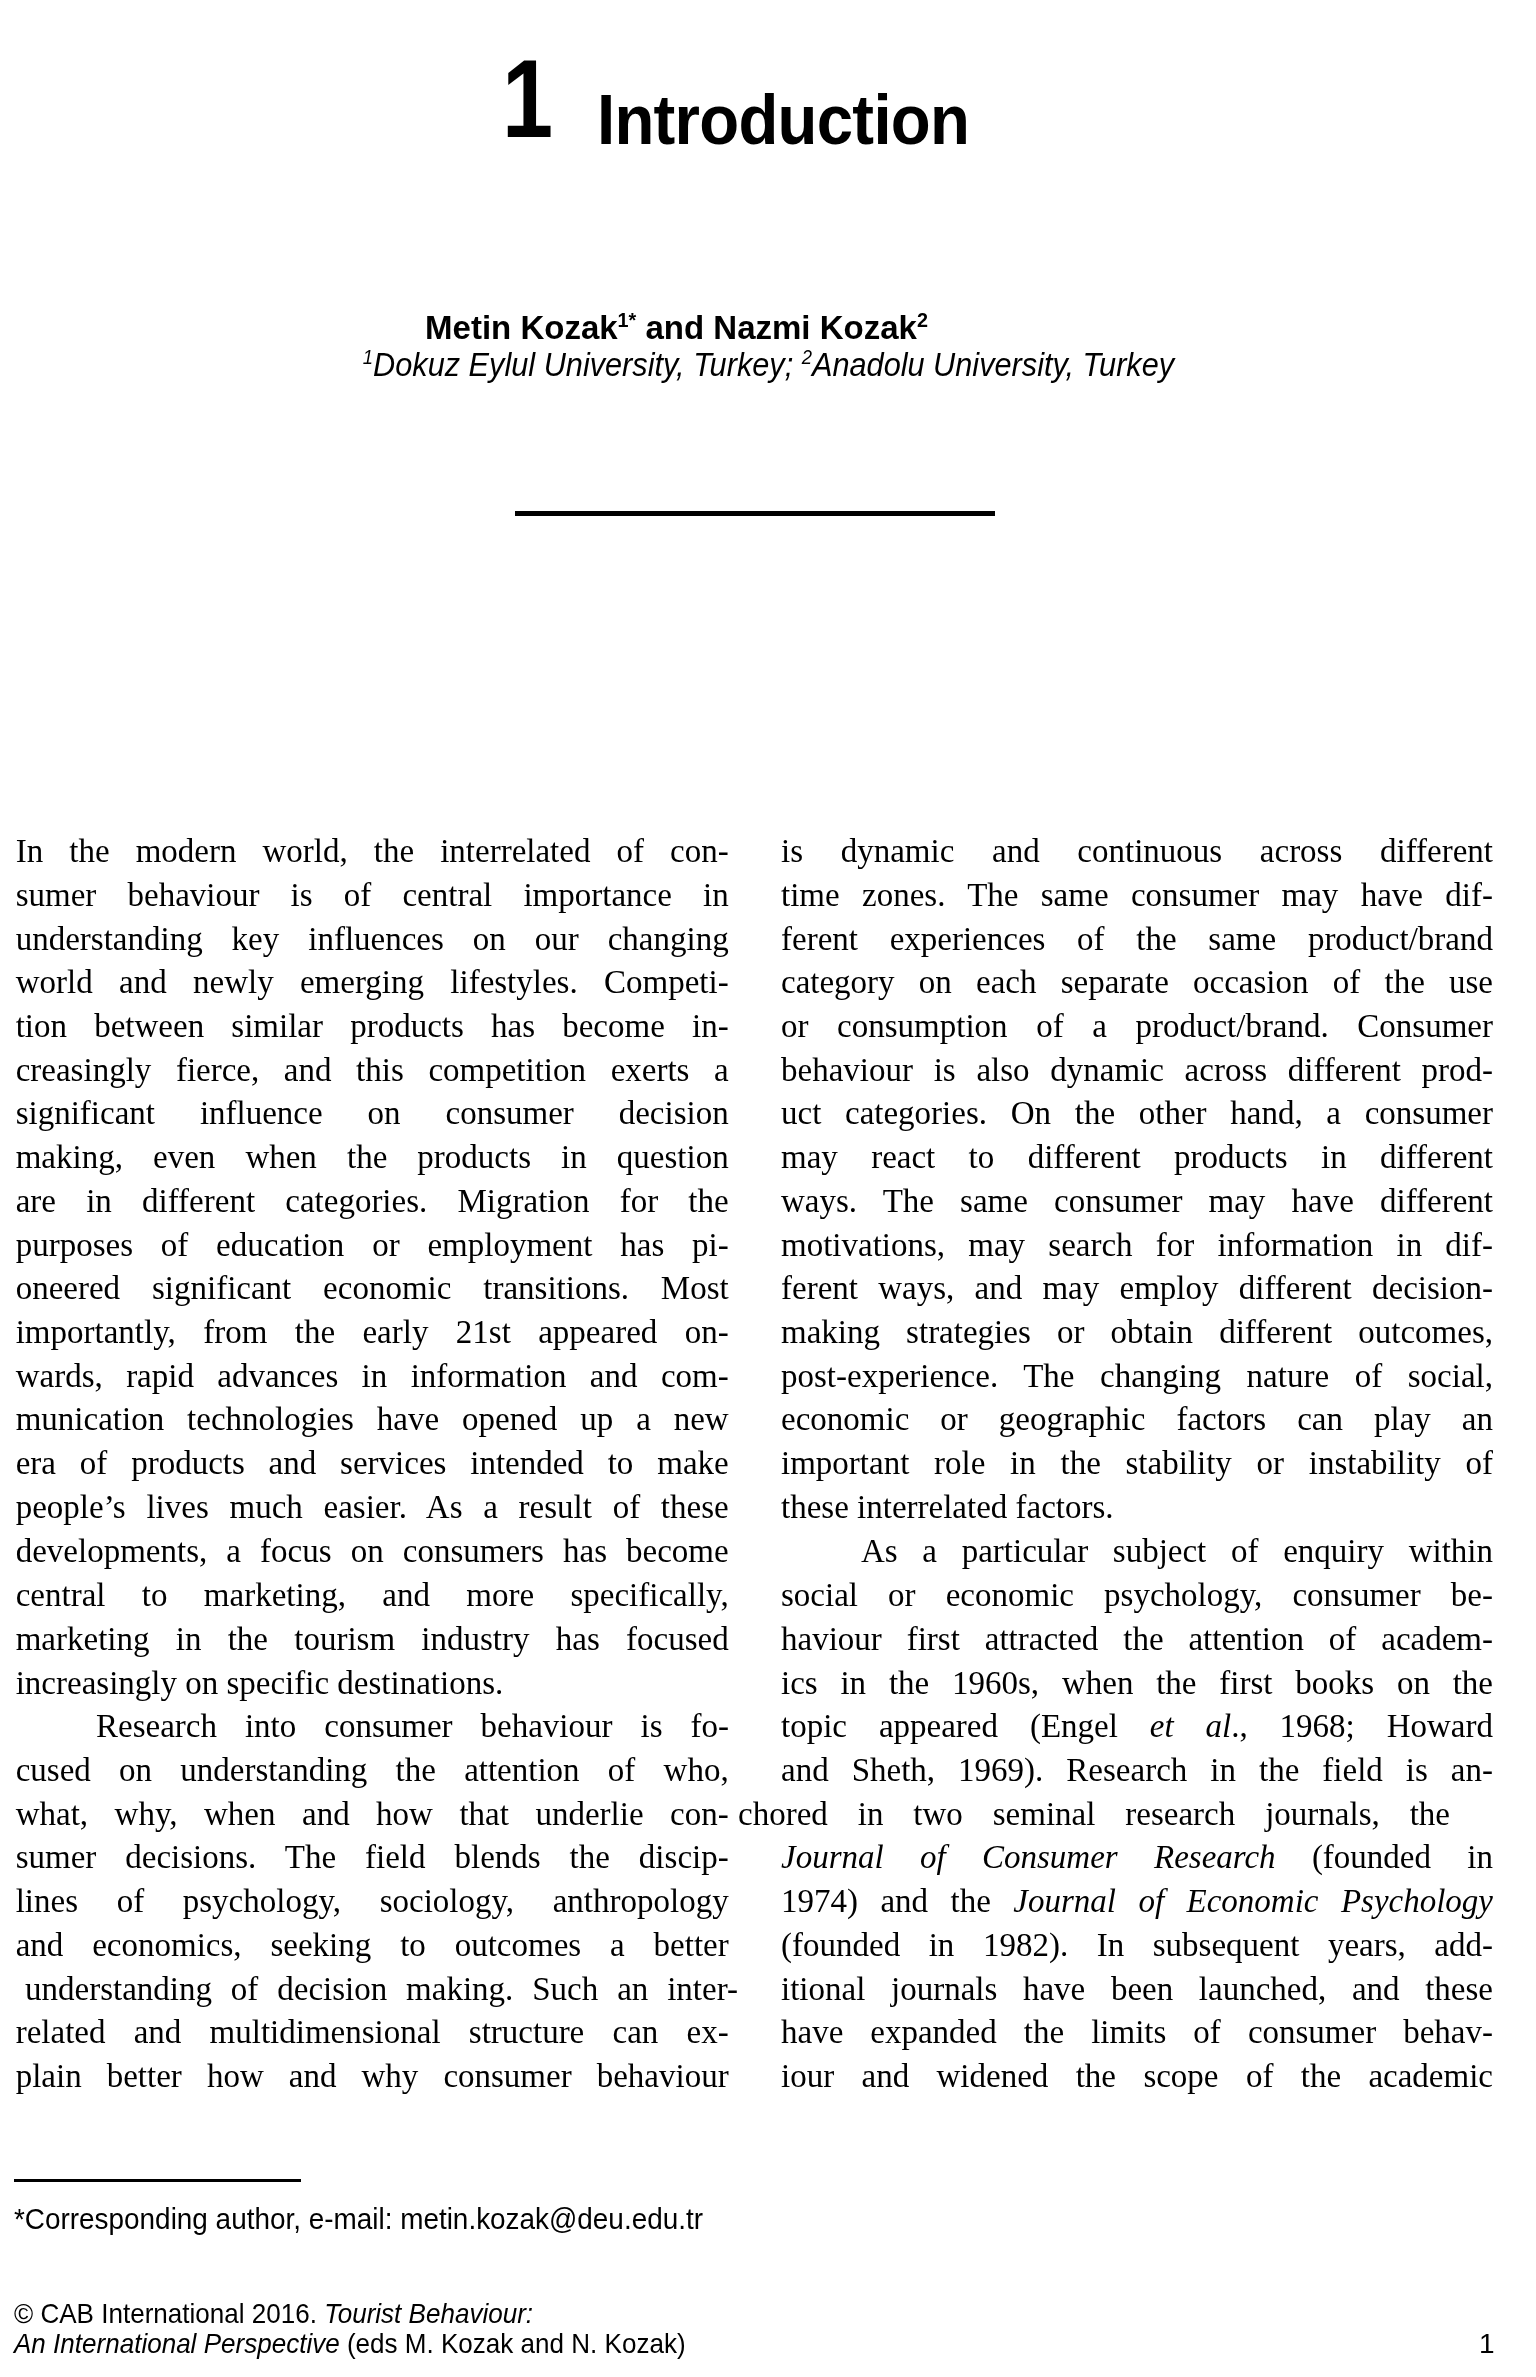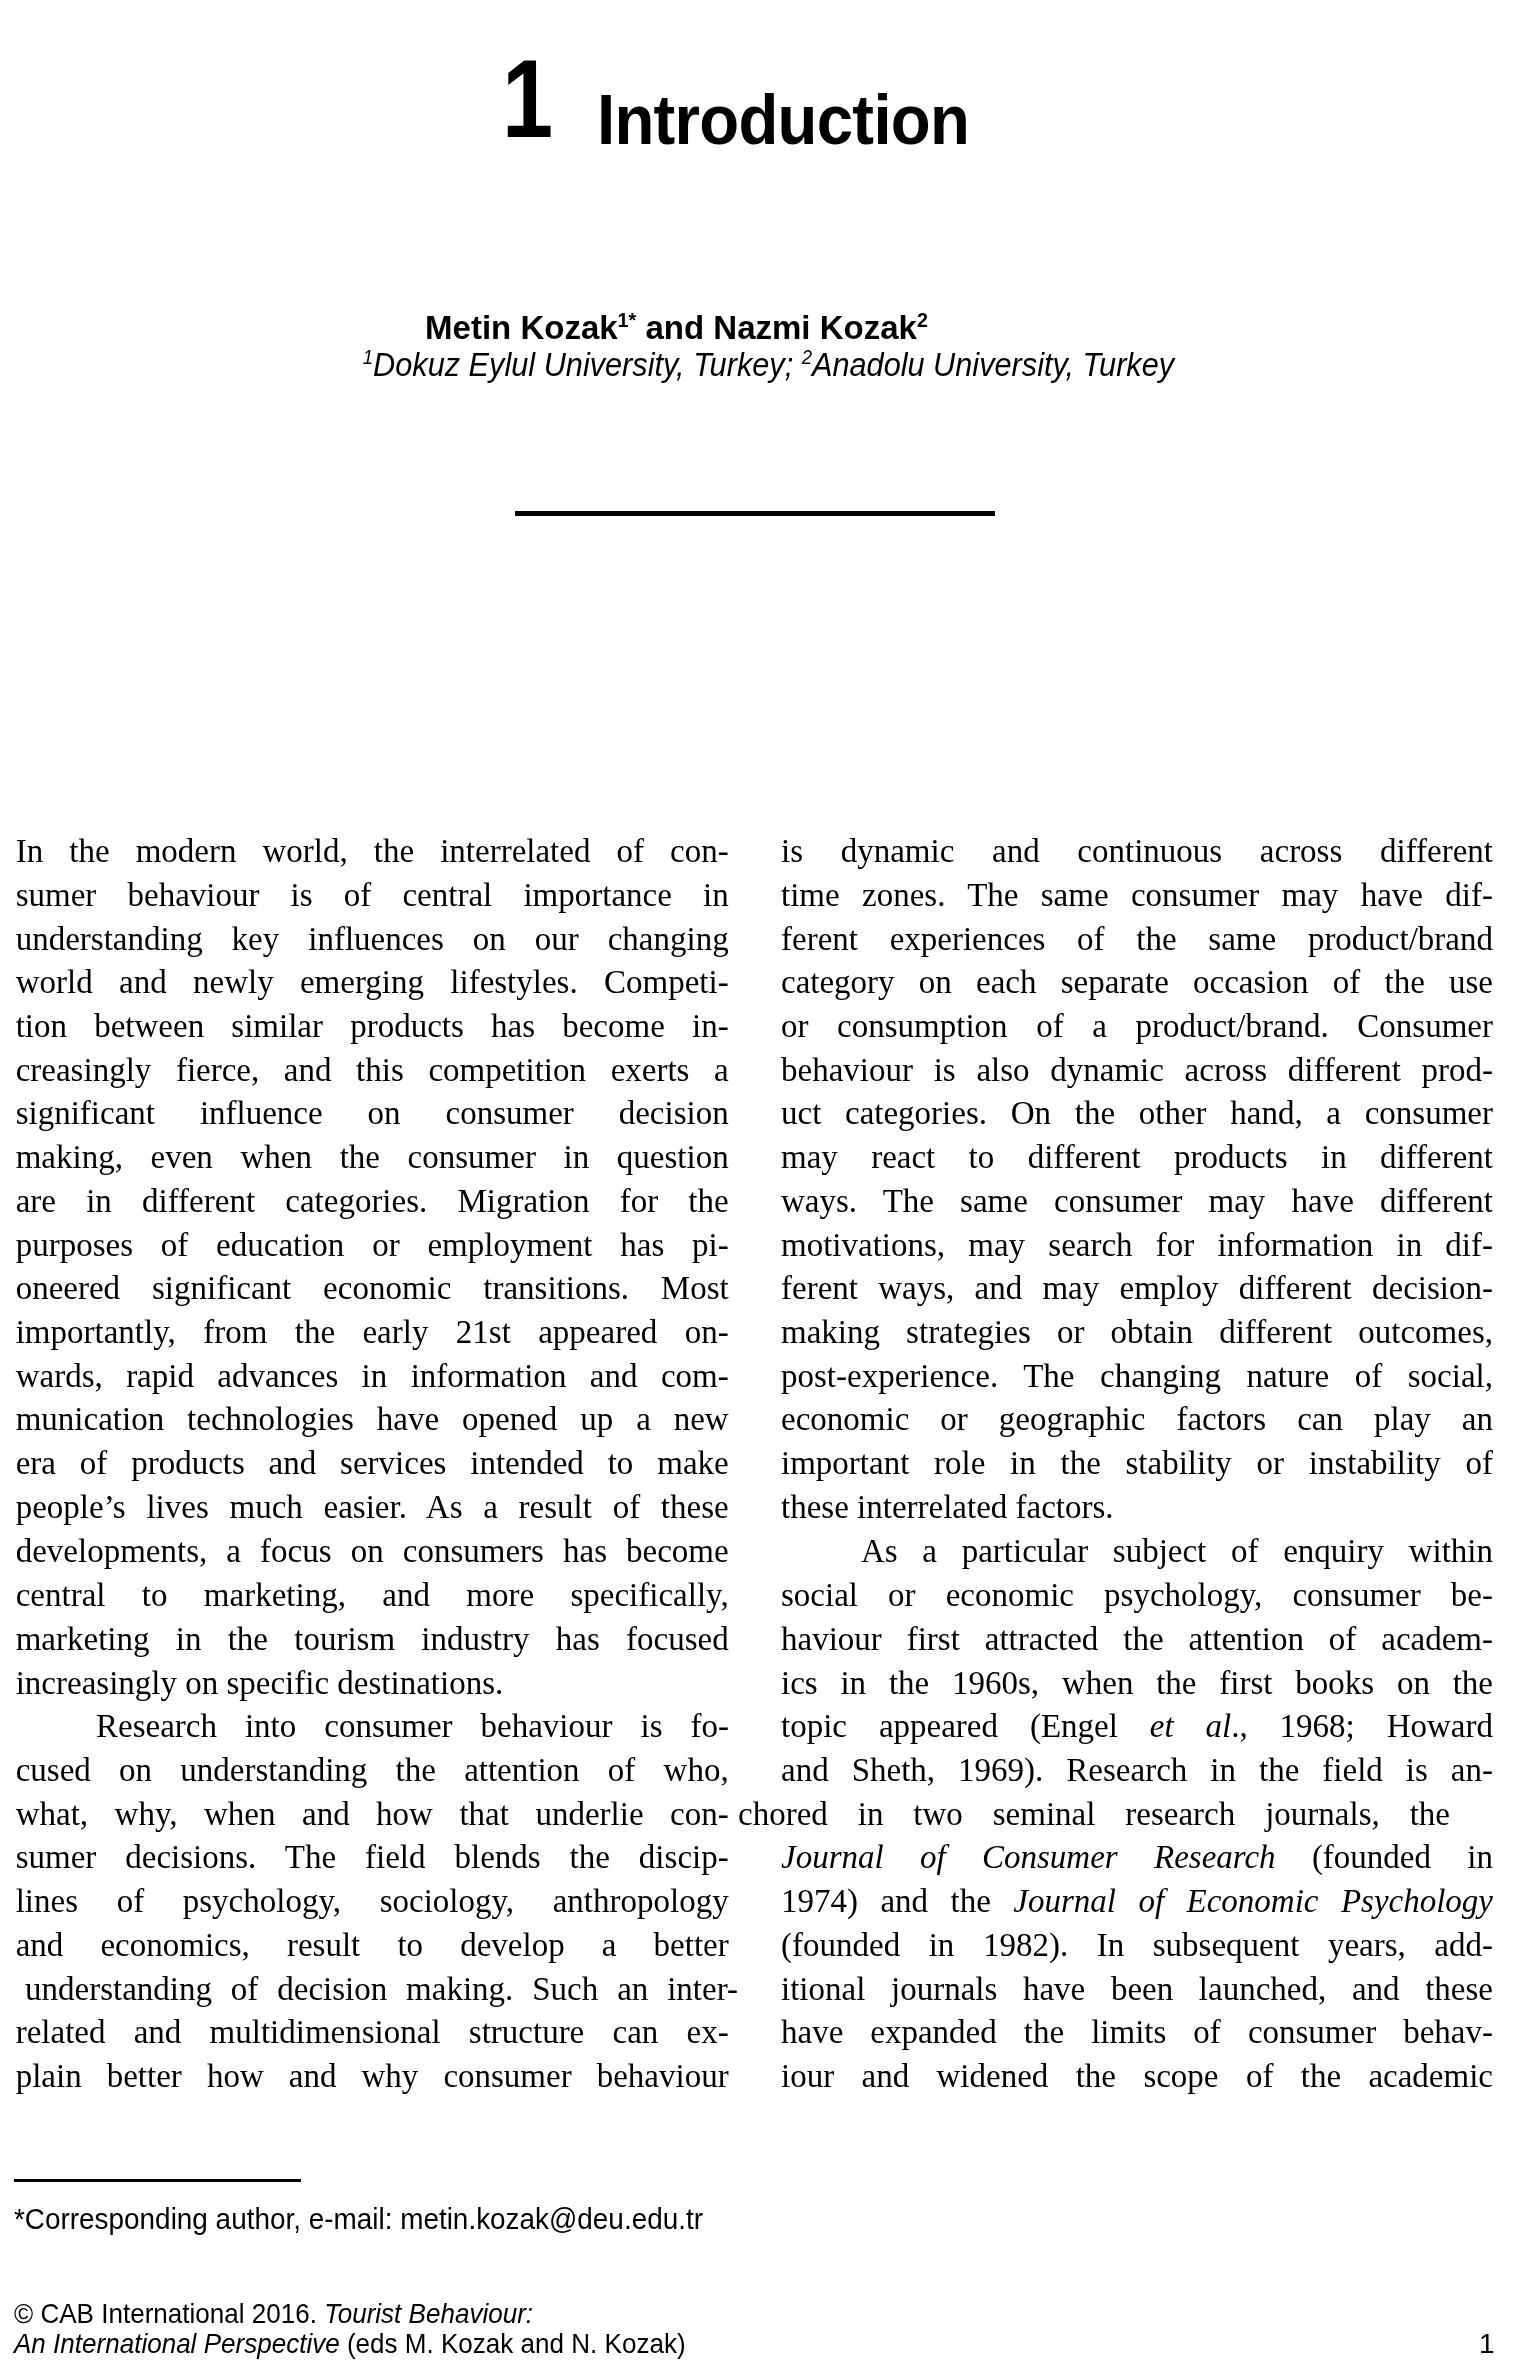--- a/index.html
+++ b/index.html
@@ -41,39 +41,39 @@
 <div class="abs" id="title-rule"></div>
 
 <div id="left-column">
     <div class="line" style="left: 15.7px; width: 713px; top: 829px; white-space: normal; overflow: visible;">In the modern world, the interrelated of con-</div>
     <div class="line" style="left: 15.7px; width: 713px; top: 873px; white-space: normal; overflow: visible;">sumer behaviour is of central importance in</div>
     <div class="line" style="left: 15.7px; width: 713px; top: 917px; white-space: normal; overflow: visible;">understanding key influences on our changing</div>
     <div class="line" style="left: 15.7px; width: 713px; top: 960px; white-space: normal; overflow: visible;">world and newly emerging lifestyles. Competi-</div>
     <div class="line" style="left: 15.7px; width: 713px; top: 1004px; white-space: normal; overflow: visible;">tion between similar products has become in-</div>
     <div class="line" style="left: 15.7px; width: 713px; top: 1048px; white-space: normal; overflow: visible;">creasingly fierce, and this competition exerts a</div>
     <div class="line" style="left: 15.7px; width: 713px; top: 1091px; white-space: normal; overflow: visible;">significant influence on consumer decision</div>
-    <div class="line" style="left: 15.7px; width: 713px; top: 1135px; white-space: normal; overflow: visible;">making, even when the consumer in question</div>
+    <div class="line" style="left: 15.7px; width: 713px; top: 1135px; white-space: normal; overflow: visible;">making, even when the products in question</div>
     <div class="line" style="left: 15.7px; width: 713px; top: 1179px; white-space: normal; overflow: visible;">are in different categories. Migration for the</div>
     <div class="line" style="left: 15.7px; width: 713px; top: 1223px; white-space: normal; overflow: visible;">purposes of education or employment has pi-</div>
     <div class="line" style="left: 15.7px; width: 713px; top: 1266px; white-space: normal; overflow: visible;">oneered significant economic transitions. Most</div>
     <div class="line" style="left: 15.7px; width: 713px; top: 1310px; white-space: normal; overflow: visible;">importantly, from the early 21st appeared on-</div>
     <div class="line" style="left: 15.7px; width: 713px; top: 1354px; white-space: normal; overflow: visible;">wards, rapid advances in information and com-</div>
     <div class="line" style="left: 15.7px; width: 713px; top: 1397px; white-space: normal; overflow: visible;">munication technologies have opened up a new</div>
     <div class="line" style="left: 15.7px; width: 713px; top: 1441px; white-space: normal; overflow: visible;">era of products and services intended to make</div>
     <div class="line" style="left: 15.7px; width: 713px; top: 1485px; white-space: normal; overflow: visible;">people’s lives much easier. As a result of these</div>
     <div class="line" style="left: 15.7px; width: 713px; top: 1529px; white-space: normal; overflow: visible;">developments, a focus on consumers has become</div>
     <div class="line" style="left: 15.7px; width: 713px; top: 1573px; white-space: normal; overflow: visible;">central to marketing, and more specifically,</div>
     <div class="line" style="left: 15.7px; width: 713px; top: 1617px; white-space: normal; overflow: visible;">marketing in the tourism industry has focused</div>
     <div class="line last" style="left: 15.7px; width: 713px; top: 1661px; white-space: normal; overflow: visible;">increasingly on specific destinations.</div>
     <div class="line" style="left: 96px; width: 633px; top: 1704px; white-space: normal; overflow: visible;">Research into consumer behaviour is fo-</div>
     <div class="line" style="left: 15.7px; width: 713px; top: 1748px; white-space: normal; overflow: visible;">cused on understanding the attention of who,</div>
     <div class="line" style="left: 15.7px; width: 713px; top: 1792px; white-space: normal; overflow: visible;">what, why, when and how that underlie con-</div>
     <div class="line" style="left: 15.7px; width: 713px; top: 1835px; white-space: normal; overflow: visible;">sumer decisions. The field blends the discip-</div>
     <div class="line" style="left: 15.7px; width: 713px; top: 1879px; white-space: normal; overflow: visible;">lines of psychology, sociology, anthropology</div>
-    <div class="line" style="left: 15.7px; width: 713px; top: 1923px; white-space: normal; overflow: visible;">and economics, result to develop a better</div>
+    <div class="line" style="left: 15.7px; width: 713px; top: 1923px; white-space: normal; overflow: visible;">and economics, seeking to outcomes a better</div>
     <div class="line" style="left: 25px; width: 713px; top: 1967px; white-space: normal; overflow: visible;">understanding of decision making. Such an inter-</div>
     <div class="line" style="left: 15.7px; width: 713px; top: 2010px; white-space: normal; overflow: visible;">related and multidimensional structure can ex-</div>
     <div class="line" style="left: 15.7px; width: 713px; top: 2054px; white-space: normal; overflow: visible;">plain better how and why consumer behaviour</div>
   </div>
 <div id="right-column">
     <div class="line" style="left: 781px; width: 712px; top: 829px; white-space: normal; overflow: visible;">is dynamic and continuous across different</div>
     <div class="line" style="left: 781px; width: 712px; top: 873px; white-space: normal; overflow: visible;">time zones. The same consumer may have dif-</div>
     <div class="line" style="left: 781px; width: 712px; top: 917px; white-space: normal; overflow: visible;">ferent experiences of the same product/brand</div>
     <div class="line" style="left: 781px; width: 712px; top: 960px; white-space: normal; overflow: visible;">category on each separate occasion of the use</div>
     <div class="line" style="left: 781px; width: 712px; top: 1004px; white-space: normal; overflow: visible;">or consumption of a product/brand. Consumer</div>

